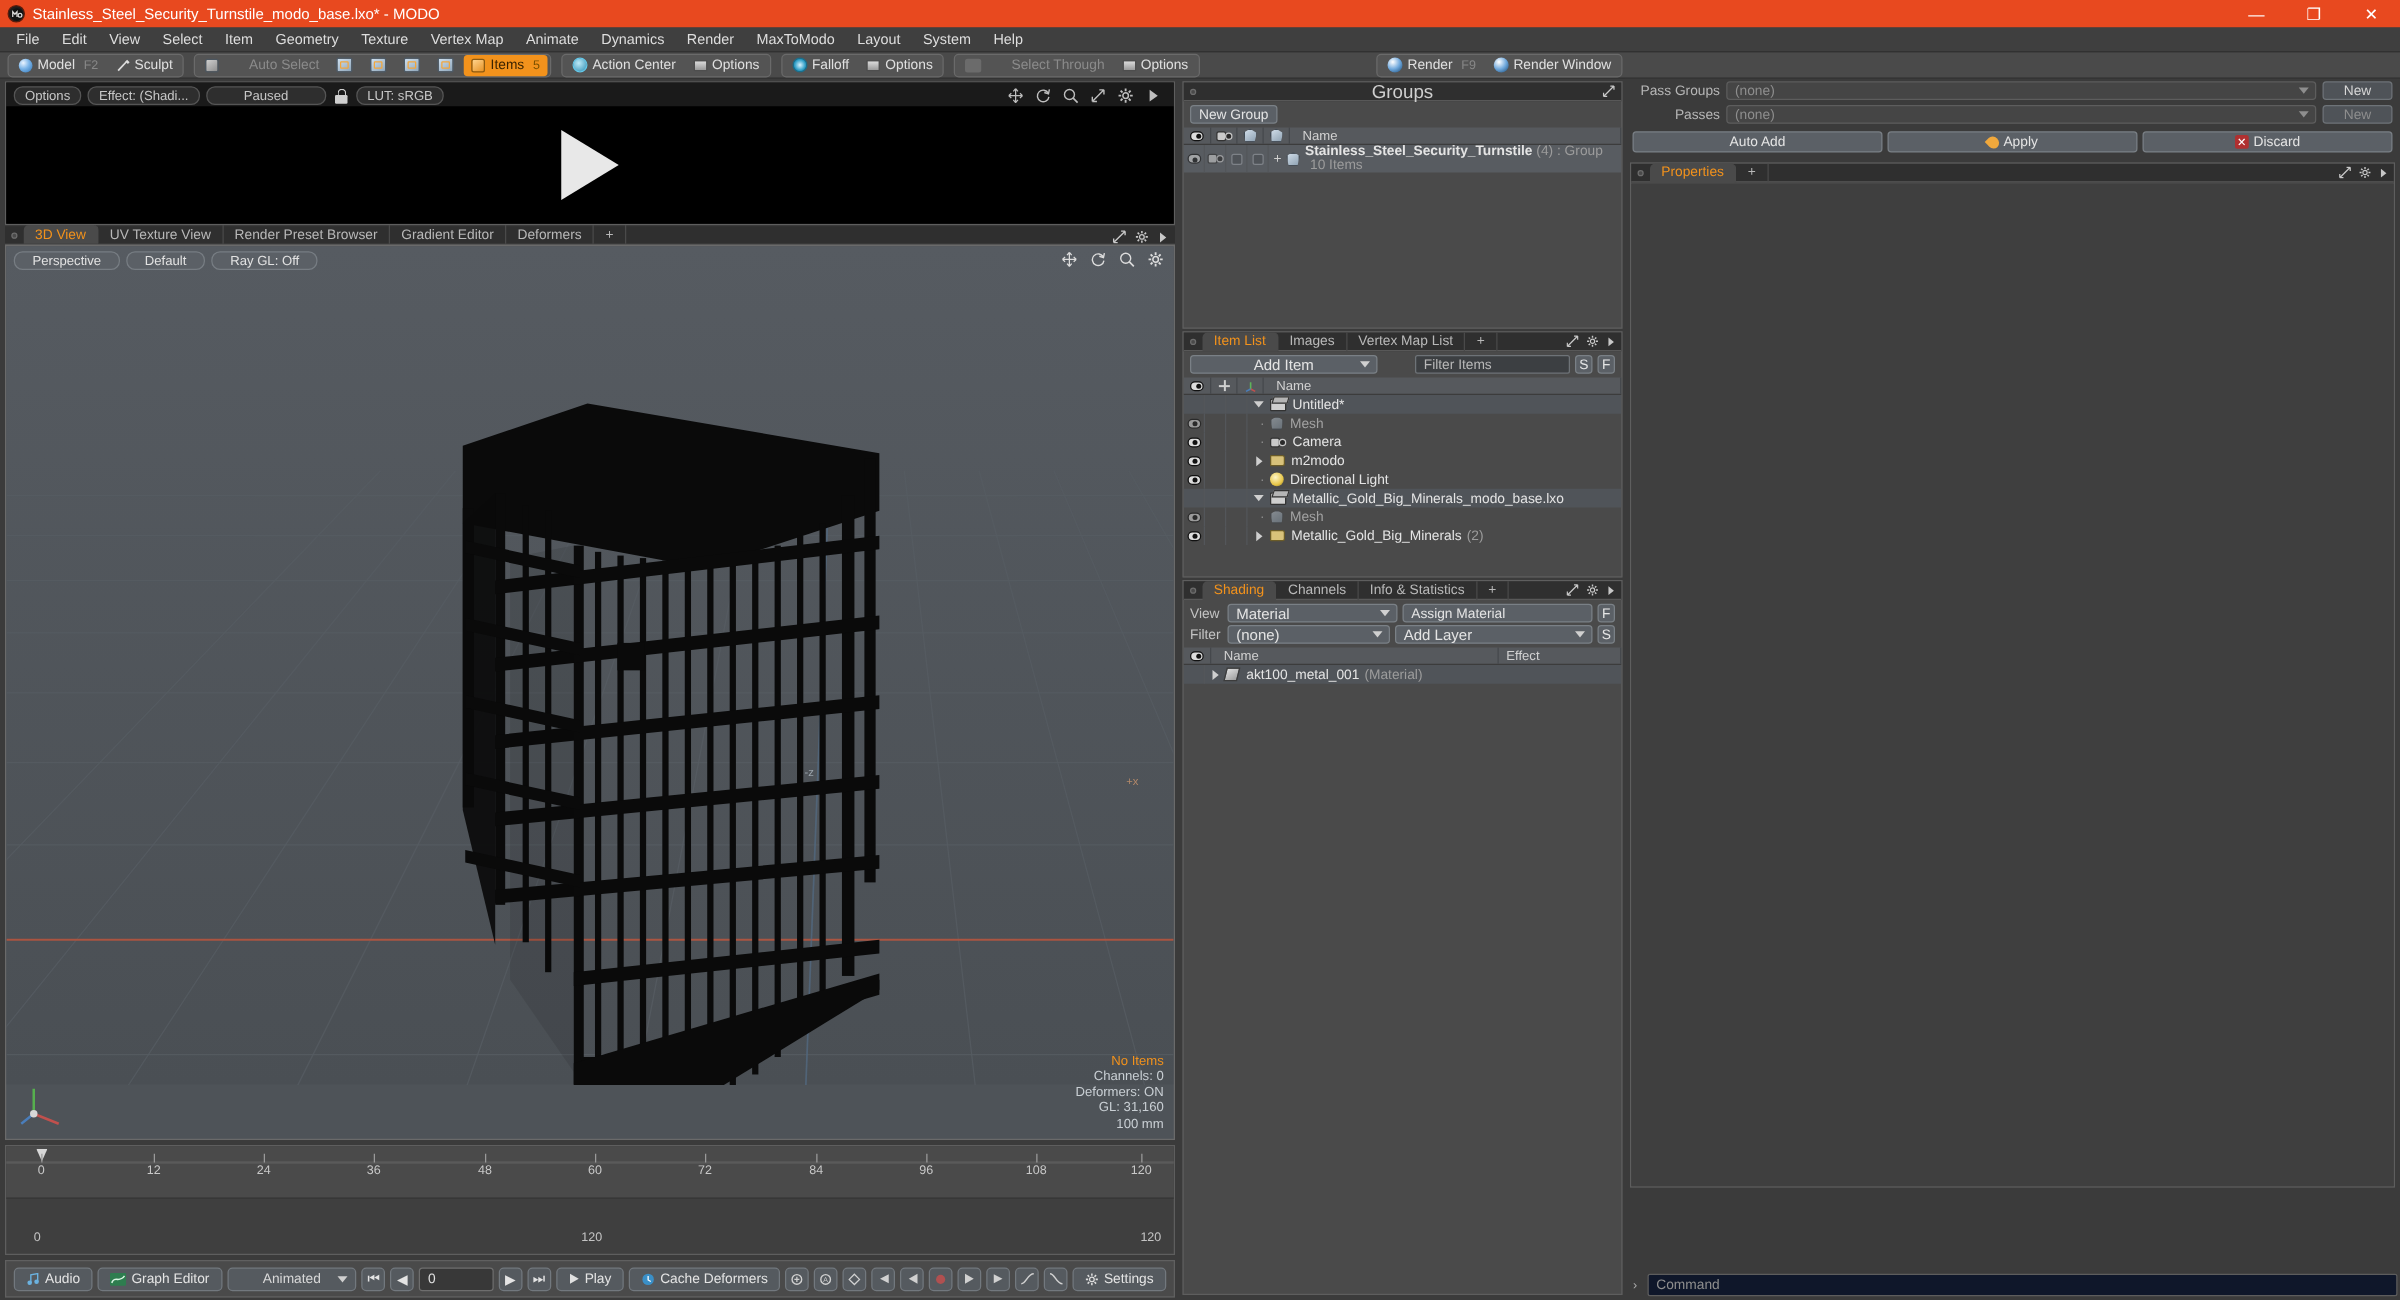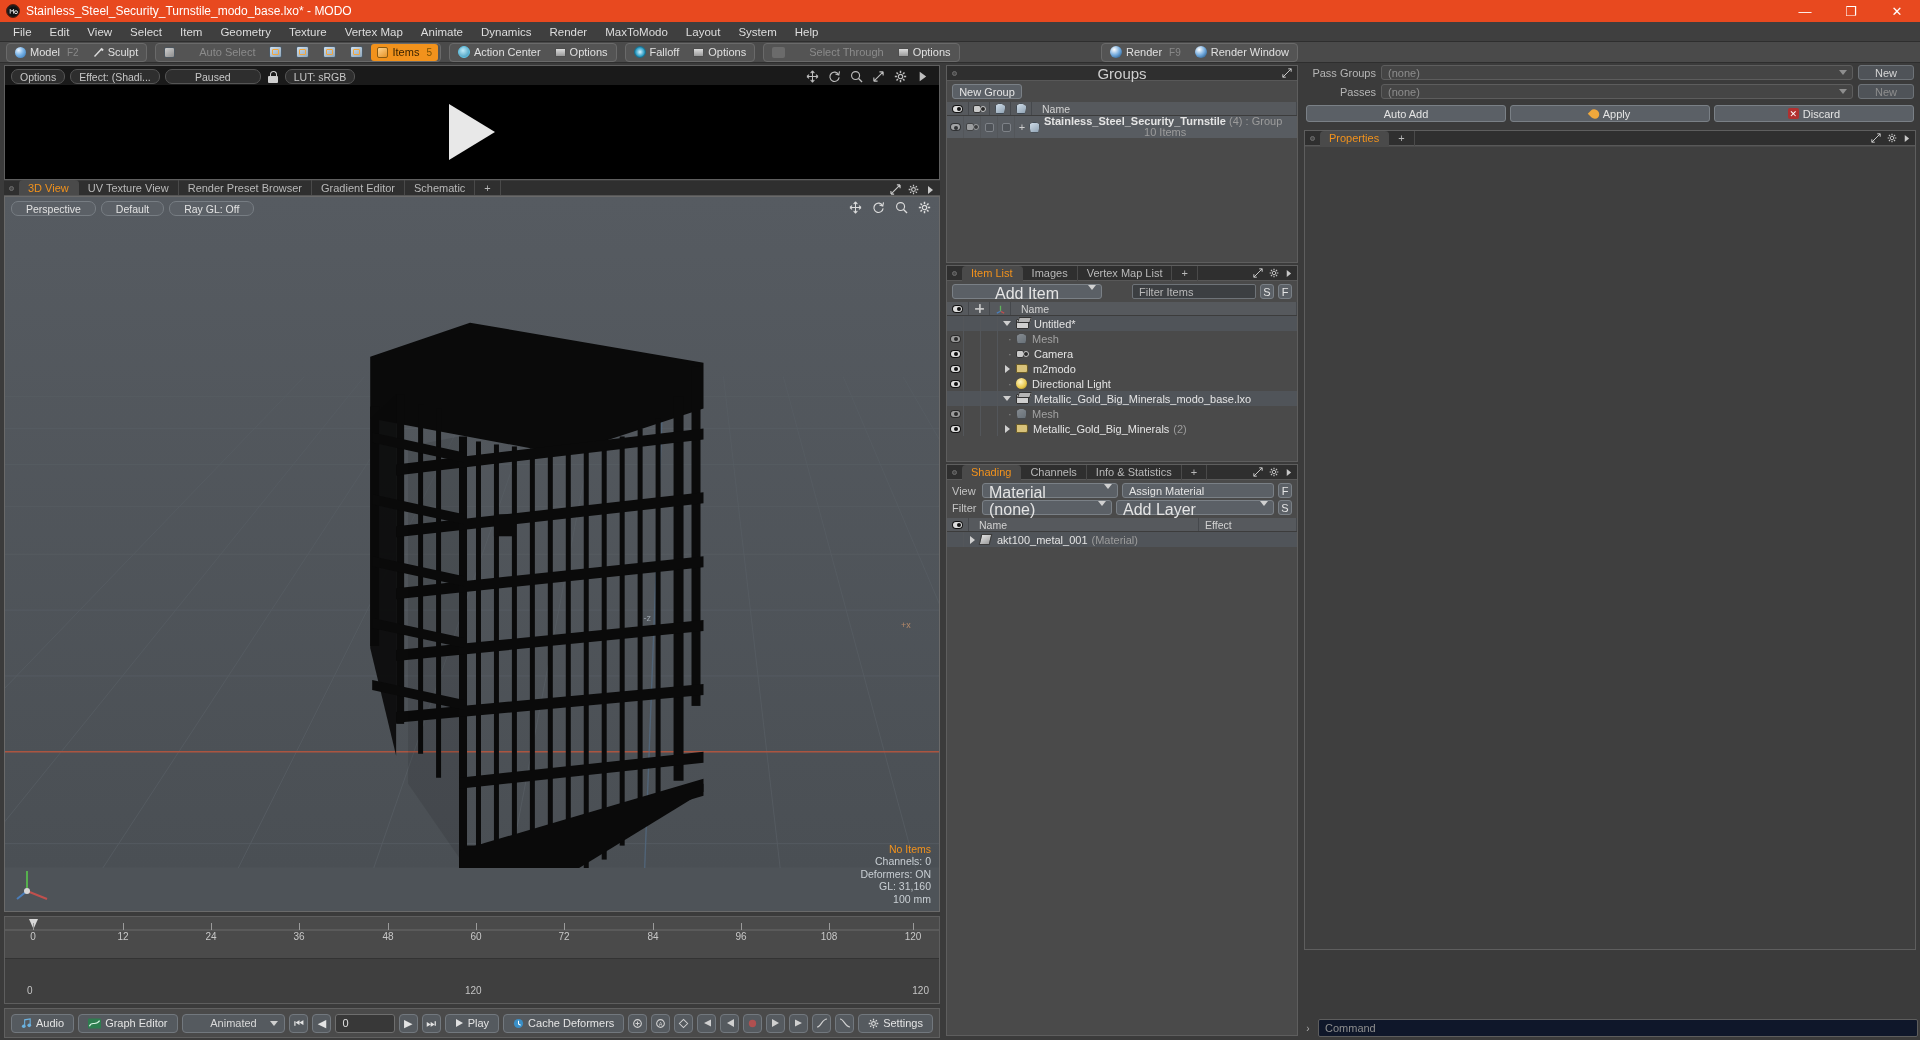--- a/index.html
+++ b/index.html
@@ -201,21 +201,21 @@
   .row.zebra { background: #505459; }
   .subtle { color: #9c9c9c; }
   .muted  { color: #a2a2a2; }
 
   .ctlbtn { height: 15px; border-radius: 3px; background: #5b6066; border: 1px solid #7a8086;
             color: #e4e4e4; font-size: 11px; display:flex; align-items:center; justify-content:center;
             padding: 0 6px; }
   .field { height: 15px; background: #3c3f42; border: 1px solid #6e7378; border-radius: 2px;
            color: #b9b9b9; font-size: 11px; display:flex; align-items:center; padding: 0 6px;}
   .combo { height: 15px; background: #5b6066; border: 1px solid #7a8086; border-radius: 3px;
-           color: #e4e4e4; font-size: 16px; display: flex; align-items: flex-start;
+           color: #e4e4e4; font-size: 12px; display: flex; align-items: center;
            padding: 0 6px; position: relative; }
   .combo .car { position:absolute; right:5px; border-left:4px solid transparent;
         border-right:4px solid transparent; border-top:5px solid #d0d0d0;}
 
   
   .farcol { position: absolute; left: 1300px; top: 0; right: 0; bottom: 0; background: #3b3b3b; }
   .pp-row { display:flex; align-items:center; gap: 5px; padding: 2px 6px; }
   .pp-lbl { width: 70px; text-align: right; font-size: 11px; color: #b6b6b6; }
   .pp-combo { flex: 1; height: 15px; background: #454545; border: 1px solid #5d5d5d;
               border-radius: 3px; color: #8e8e8e; font-size: 11px; display:flex; align-items:center;
@@ -418,21 +418,21 @@
           <div class="play-tri"></div>
         </div>
       </div>
 
       <div class="vp-tabbar">
         <div class="vp-dot"></div>
         <div class="vtab sel">3D View</div>
         <div class="vtab">UV Texture View</div>
         <div class="vtab">Render Preset Browser</div>
         <div class="vtab">Gradient Editor</div>
-        <div class="vtab">Schematic</div>
+        <div class="vtab">Deformers</div>
         <div class="vtab">+</div>
         <div class="vp-right-ic">
           <svg width="11" height="11" viewBox="0 0 12 12">
               <path d="M1 11 11 1M11 1H7.5M11 1v3.5M1 11h3.5M1 11V7.5" stroke="#c8c8c8" stroke-width="1.2" fill="none"></path>
             </svg>
           <svg width="11" height="11" viewBox="0 0 14 14">
               <circle cx="7" cy="7" r="2.4" stroke="#c8c8c8" stroke-width="1.3" fill="none"></circle>
               <g stroke="#c8c8c8" stroke-width="1.6">
                 <path d="M7 .9v2.3M7 10.8v2.3M.9 7h2.3M10.8 7h2.3M2.7 2.7l1.6 1.6M9.7 9.7l1.6 1.6M11.3 2.7 9.7 4.3M4.3 9.7 2.7 11.3"></path>
               </g>
@@ -753,21 +753,21 @@
               </span>
             <span class="gut">
                 <span class="chk"></span>
               </span>
             <span class="gut">
                 <span class="chk"></span>
               </span>
             <span style="width:14px;text-align:center;color:#cfcfcf;">+</span>
             <span style="display:flex;align-items:center;gap:4px;">
               <span class="gem-ic"></span>
-              <span style="display:flex;flex-direction:column;line-height:11px;text-align:center;">
+              <span style="display:flex;flex-direction:column;line-height:11px;">
                 <span>
                   <b>Stainless_Steel_Security_Turnstile</b>
                   <span class="subtle">(4)</span>
                   <span class="subtle">: Group</span>
                 </span>
                 <span class="subtle" style="padding-left:4px">10 Items</span>
               </span>
             </span>
           </div>
         </div>

